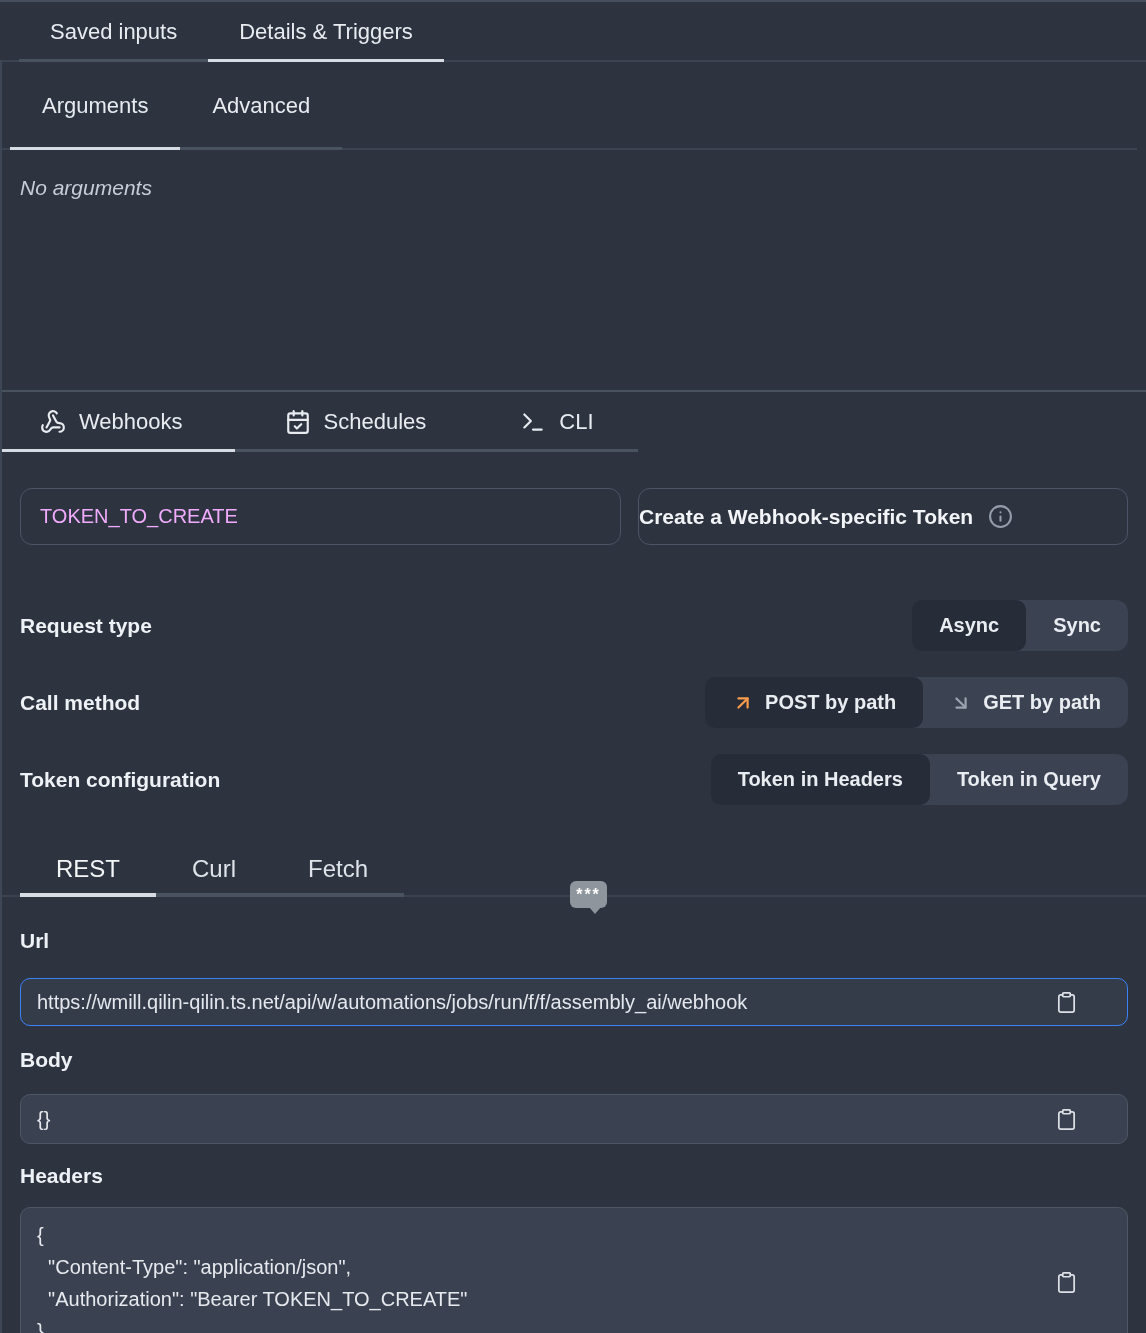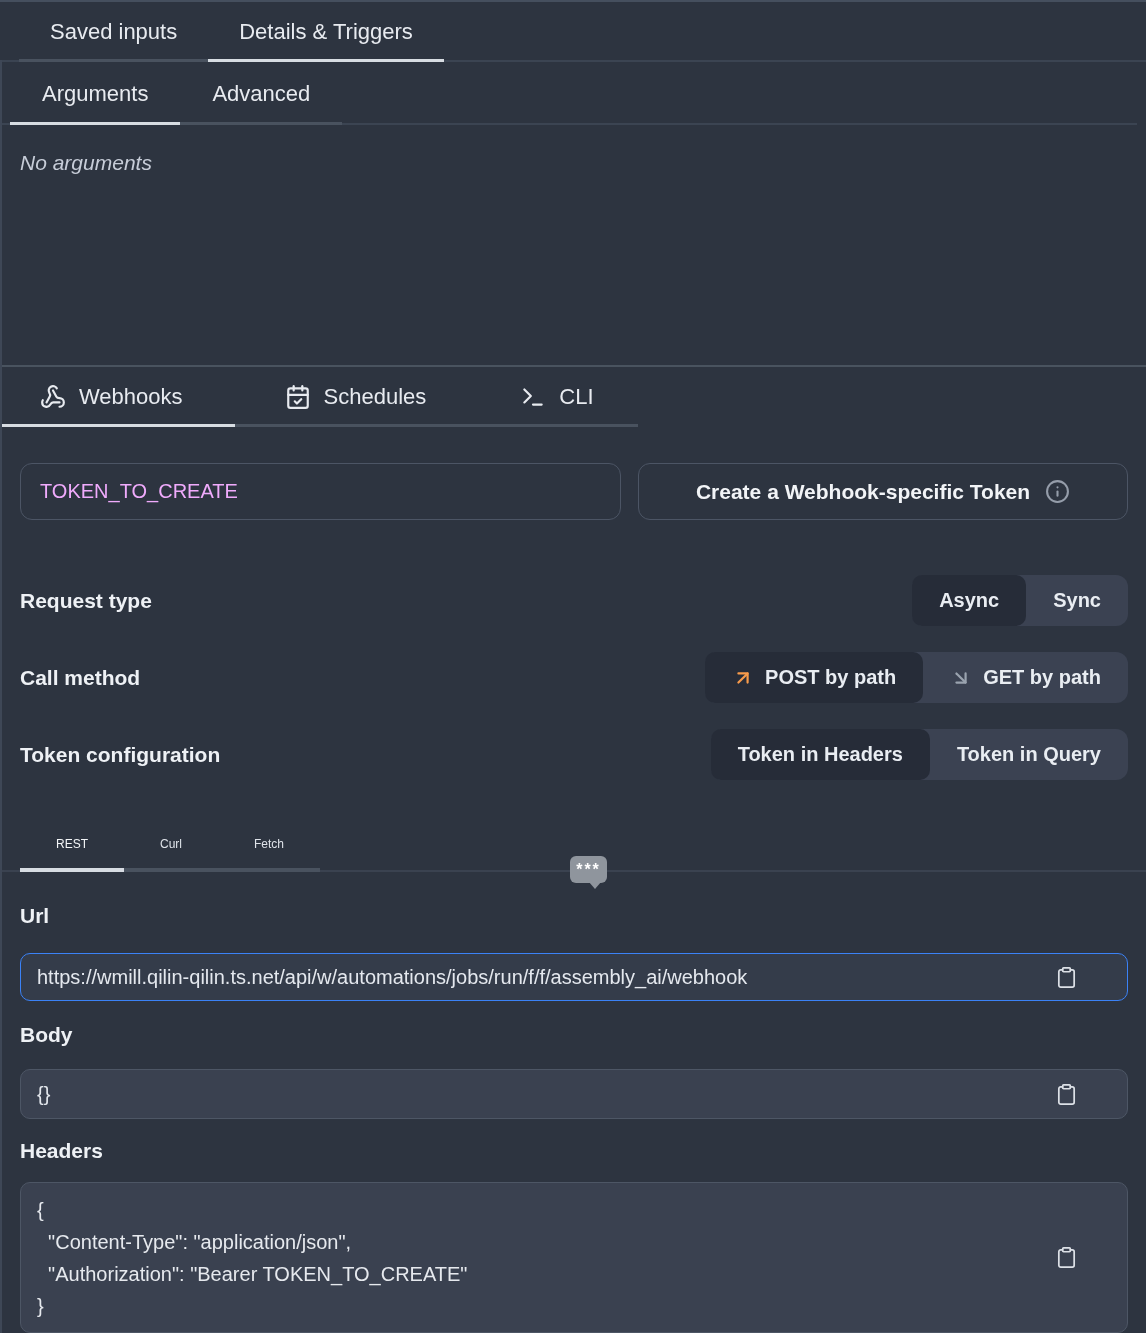--- a/index.html
+++ b/index.html
@@ -17,21 +17,21 @@
   .tab { position:relative; display:flex; align-items:center; justify-content:center;
          cursor:pointer; font-size:22px; color:#e8ebf0; white-space:nowrap; }
   .tab::after { content:""; position:absolute; left:0; right:0; bottom:0; height:3px; background:#49525f; }
   .tab.active::after { background:#d7dce2; }
 
   .tabbar-1 { height:60px; padding-left:19px; }
   .tabbar-1::before { content:""; position:absolute; left:0; right:0; bottom:0; height:2px; background:#3b4452; }
   .tabbar-1 .tab { padding:0 31px; }
   .tabbar-1 .tab::after, .tabbar-2 .tab::after { z-index:2; }
 
-  .tabbar-2 { height:63px; padding-left:10px; }
+  .tabbar-2 { height:88px; padding-left:10px; }
   .tabbar-2::before { content:""; position:absolute; left:0; right:9px; bottom:0; height:2px; background:#3b4452; }
   .tabbar-2 .tab { padding:0 32px; }
 
   .empty-args { height:240px; padding:26px 0 0 20px; }
   .empty-args .txt { font-style:italic; font-size:21px; color:#c7cdd8; }
 
   .divider { height:2px; background:#49535f; }
 
   
   .tabbar-triggers { height:60px; }
@@ -43,21 +43,21 @@
 
   
   .token-row { display:flex; gap:17px; margin:36px 18px 0 20px; }
   .token-input {
     flex:0 0 601px; height:57px; background:transparent; border:1px solid #4c5565;
     border-radius:12px; color:#f0abfc; font-size:20px; padding:0 19px; outline:none;
     font-family:"Liberation Sans", sans-serif;
   }
   .create-btn {
     flex:1; height:57px; border:1px solid #4c5565; border-radius:12px; background:transparent;
-    display:flex; align-items:center; justify-content:center; gap:15px;
+    display:flex; align-items:center; gap:15px;
     font-weight:700; font-size:21px; color:#f2f4f7; cursor:pointer;
   }
   .info-icon { width:25px; height:25px; stroke:#959daa; fill:none; stroke-width:2; stroke-linecap:round; }
 
   
   .setting-row { display:flex; align-items:center; justify-content:space-between;
                  margin:0 18px 0 20px; }
   .row-request { margin-top:55px; }
   .row-call    { margin-top:26px; }
   .row-token   { margin-top:26px; }
@@ -67,21 +67,21 @@
   .seg { display:flex; align-items:center; gap:11px; padding:0 27px; height:51px;
          border-radius:10px; font-size:20px; font-weight:600; color:#e9edf2; cursor:pointer; }
   .seg.selected { background:#262c38; }
   .arrow-icon { width:22px; height:22px; fill:none; stroke-width:2.4; stroke-linecap:round; stroke-linejoin:round; }
   .arrow-up-right { stroke:#f89b4b; }
   .arrow-down-right { stroke:#9aa3af; }
 
   
   .tabbar-snippets { height:57px; margin-top:35px; padding-left:20px; }
   .tabbar-snippets::before { content:""; position:absolute; left:0; right:0; bottom:0; height:2px; background:#3a4250; }
-  .tabbar-snippets .tab { padding:0 36px; font-size:12px; color:#dfe3e9; }
+  .tabbar-snippets .tab { padding:0 36px; font-size:24px; color:#dfe3e9; }
   .tabbar-snippets .tab::after { height:4px; z-index:2; }
   .tabbar-snippets .tab.active { color:#f3f5f7; }
 
   .resize-handle { position:absolute; left:570px; top:41px; width:37px; height:27px;
     background:#8f959d; border-radius:6px; display:flex; align-items:center; justify-content:center;
     color:#fff; font-size:16px; font-weight:700; letter-spacing:2px; line-height:34px; z-index:8; cursor:row-resize; }
   .resize-handle::after { content:""; position:absolute; bottom:-6px; right:6px; width:0; height:0;
     border-left:6px solid transparent; border-right:6px solid transparent; border-top:7px solid #8f959d; }
 
   

